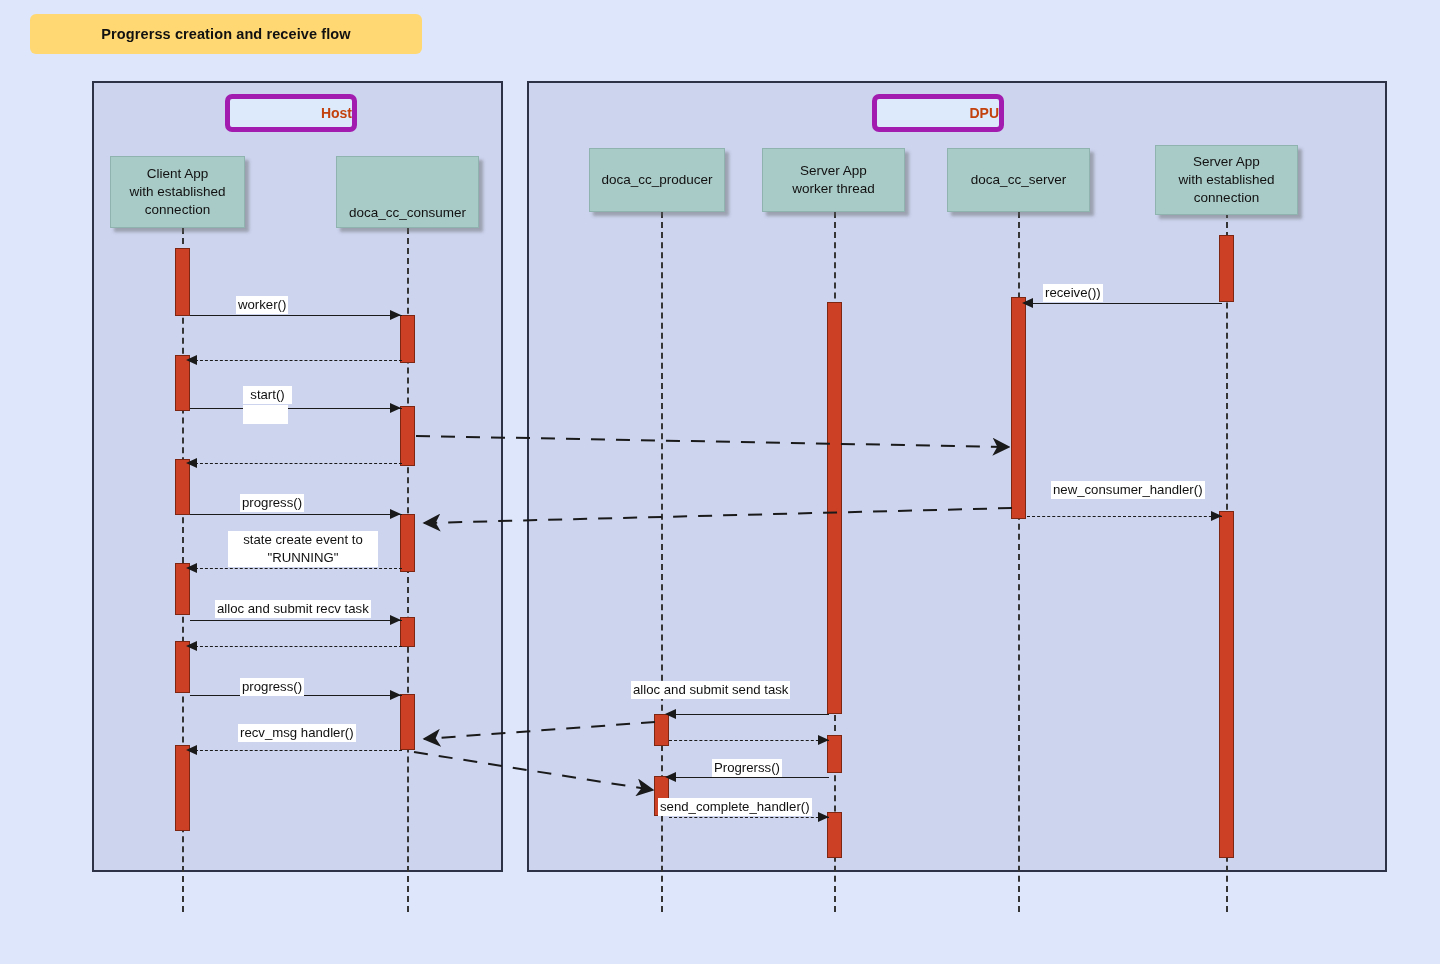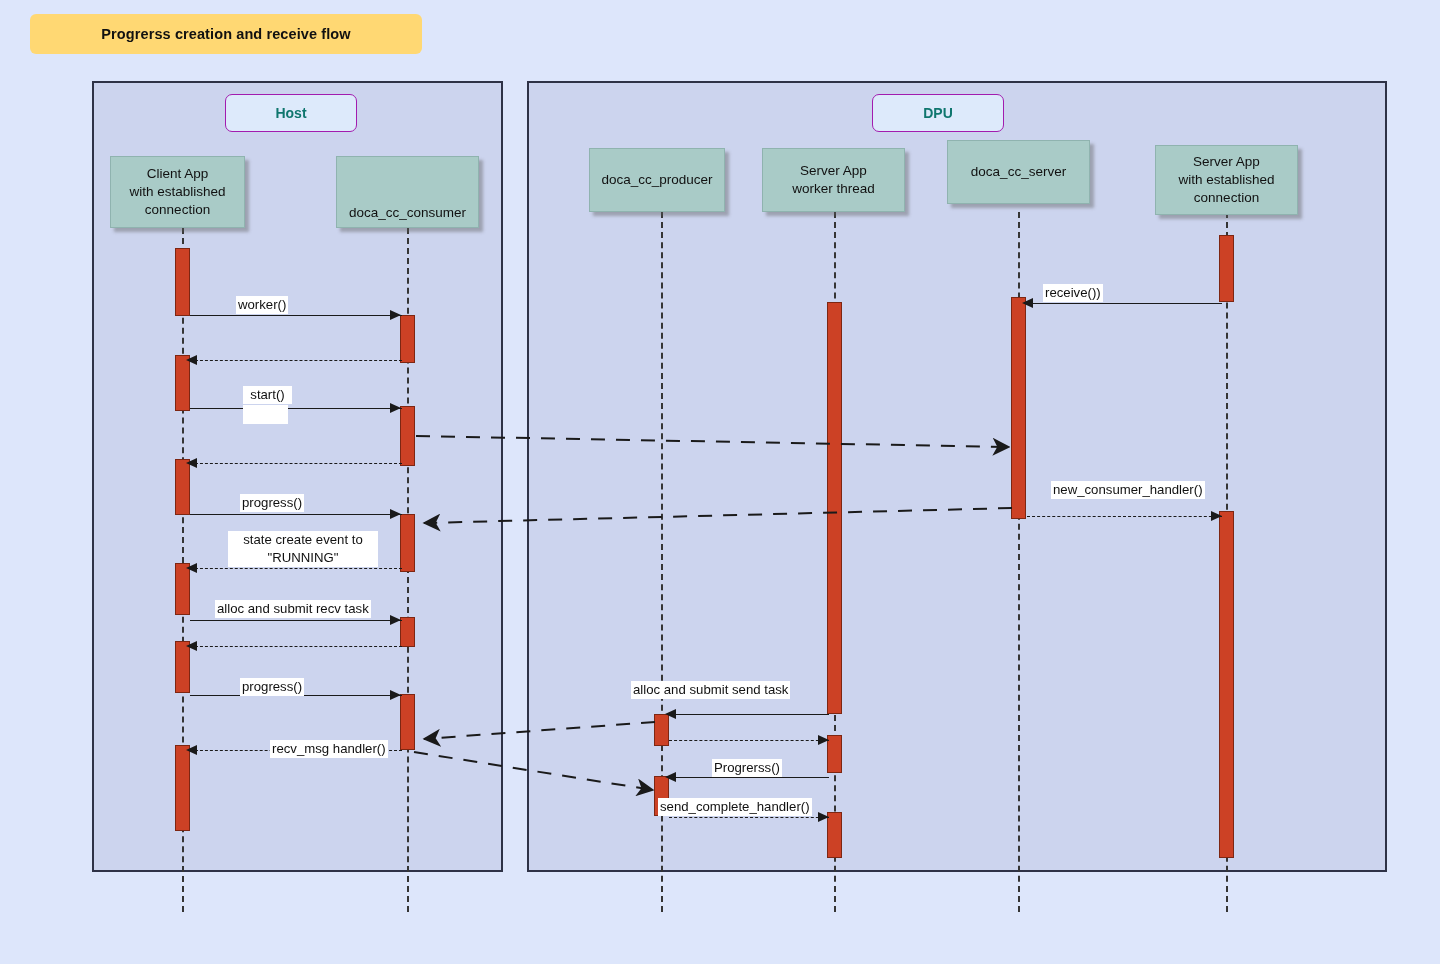--- a/index.html
+++ b/index.html
@@ -36,28 +36,28 @@
   
   .region {
     position: absolute;
     background: #ccd4ee;
     border: 2px solid #2e3246;
     box-sizing: border-box;
   }
   .region-title {
     position: absolute;
     background: #ddeafb;
-    border: 1px solid #a21caf;
+    border: 5px solid #a21caf;
     border-radius: 7px;
     display: flex;
     align-items: center;
-    justify-content: center;
+    justify-content: flex-end;
     font-size: 14px;
     font-weight: bold;
-    color: #0f766e;
+    color: #c2410c;
     box-sizing: border-box;
   }
   
   .lifeline {
     position: absolute;
     width: 0;
     border-left: 2px dashed #353535;
     z-index: 1;
   }
   
@@ -161,21 +161,21 @@
   <div class="participant" style="left:336px; top:156px; width:143px; height:72px;">
     <span style="white-space:pre-line;margin-top:42px;">doca_cc_consumer</span>
   </div>
   <div class="participant" style="left:589px; top:148px; width:136px; height:64px;">
     <span style="white-space:pre-line;">doca_cc_producer</span>
   </div>
   <div class="participant" style="left:762px; top:148px; width:143px; height:64px;">
     <span style="white-space:pre-line;">Server App
 worker thread</span>
   </div>
-  <div class="participant" style="left:947px; top:140px; width:143px; height:64px;">
+  <div class="participant" style="left:947px; top:148px; width:143px; height:64px;">
     <span style="white-space:pre-line;">doca_cc_server</span>
   </div>
   <div class="participant" style="left:1155px; top:145px; width:143px; height:70px;">
     <span style="white-space:pre-line;">Server App
 with established
 connection</span>
   </div>
 
   <div class="activation" style="left:175px; top:248px; height:68px;"></div>
   <div class="activation" style="left:175px; top:355px; height:56px;"></div>
@@ -248,21 +248,21 @@
 
   <div class="msg-line dashed" style="left:190px; top:646px; width:212px;"></div>
   <div class="arrowhead left" style="left:186px; top:640.5px;"></div>
 
   <div class="msg-line solid" style="left:190px; top:695px; width:212px;"></div>
   <div class="arrowhead right" style="left:390px; top:689.5px;"></div>
   <div class="msg-label" style="left:240px; top:678px;">progress()</div>
 
   <div class="msg-line dashed" style="left:190px; top:750px; width:212px;"></div>
   <div class="arrowhead left" style="left:186px; top:744.5px;"></div>
-  <div class="msg-label" style="left:238px; top:740px;margin-left:32px;">recv_msg handler()</div>
+  <div class="msg-label" style="left:238px; top:724px;">recv_msg handler()</div>
 
   <div class="msg-line solid" style="left:1027px; top:303px; width:195px;"></div>
   <div class="arrowhead left" style="left:1022px; top:297.5px;"></div>
   <div class="msg-label" style="left:1043px; top:284px;">receive())</div>
 
   <div class="msg-line dashed" style="left:1027px; top:516px; width:195px;"></div>
   <div class="arrowhead right" style="left:1211px; top:510.5px;"></div>
   <div class="msg-label" style="left:1051px; top:481px;">new_consumer_handler()</div>
 
   <div class="msg-line solid" style="left:669px; top:714px; width:160px;"></div>

